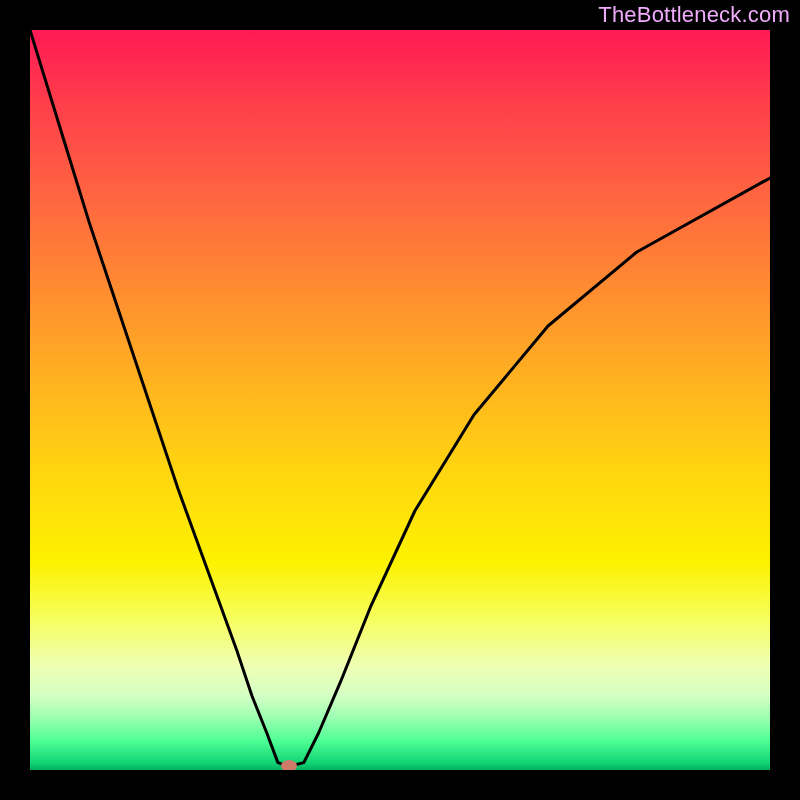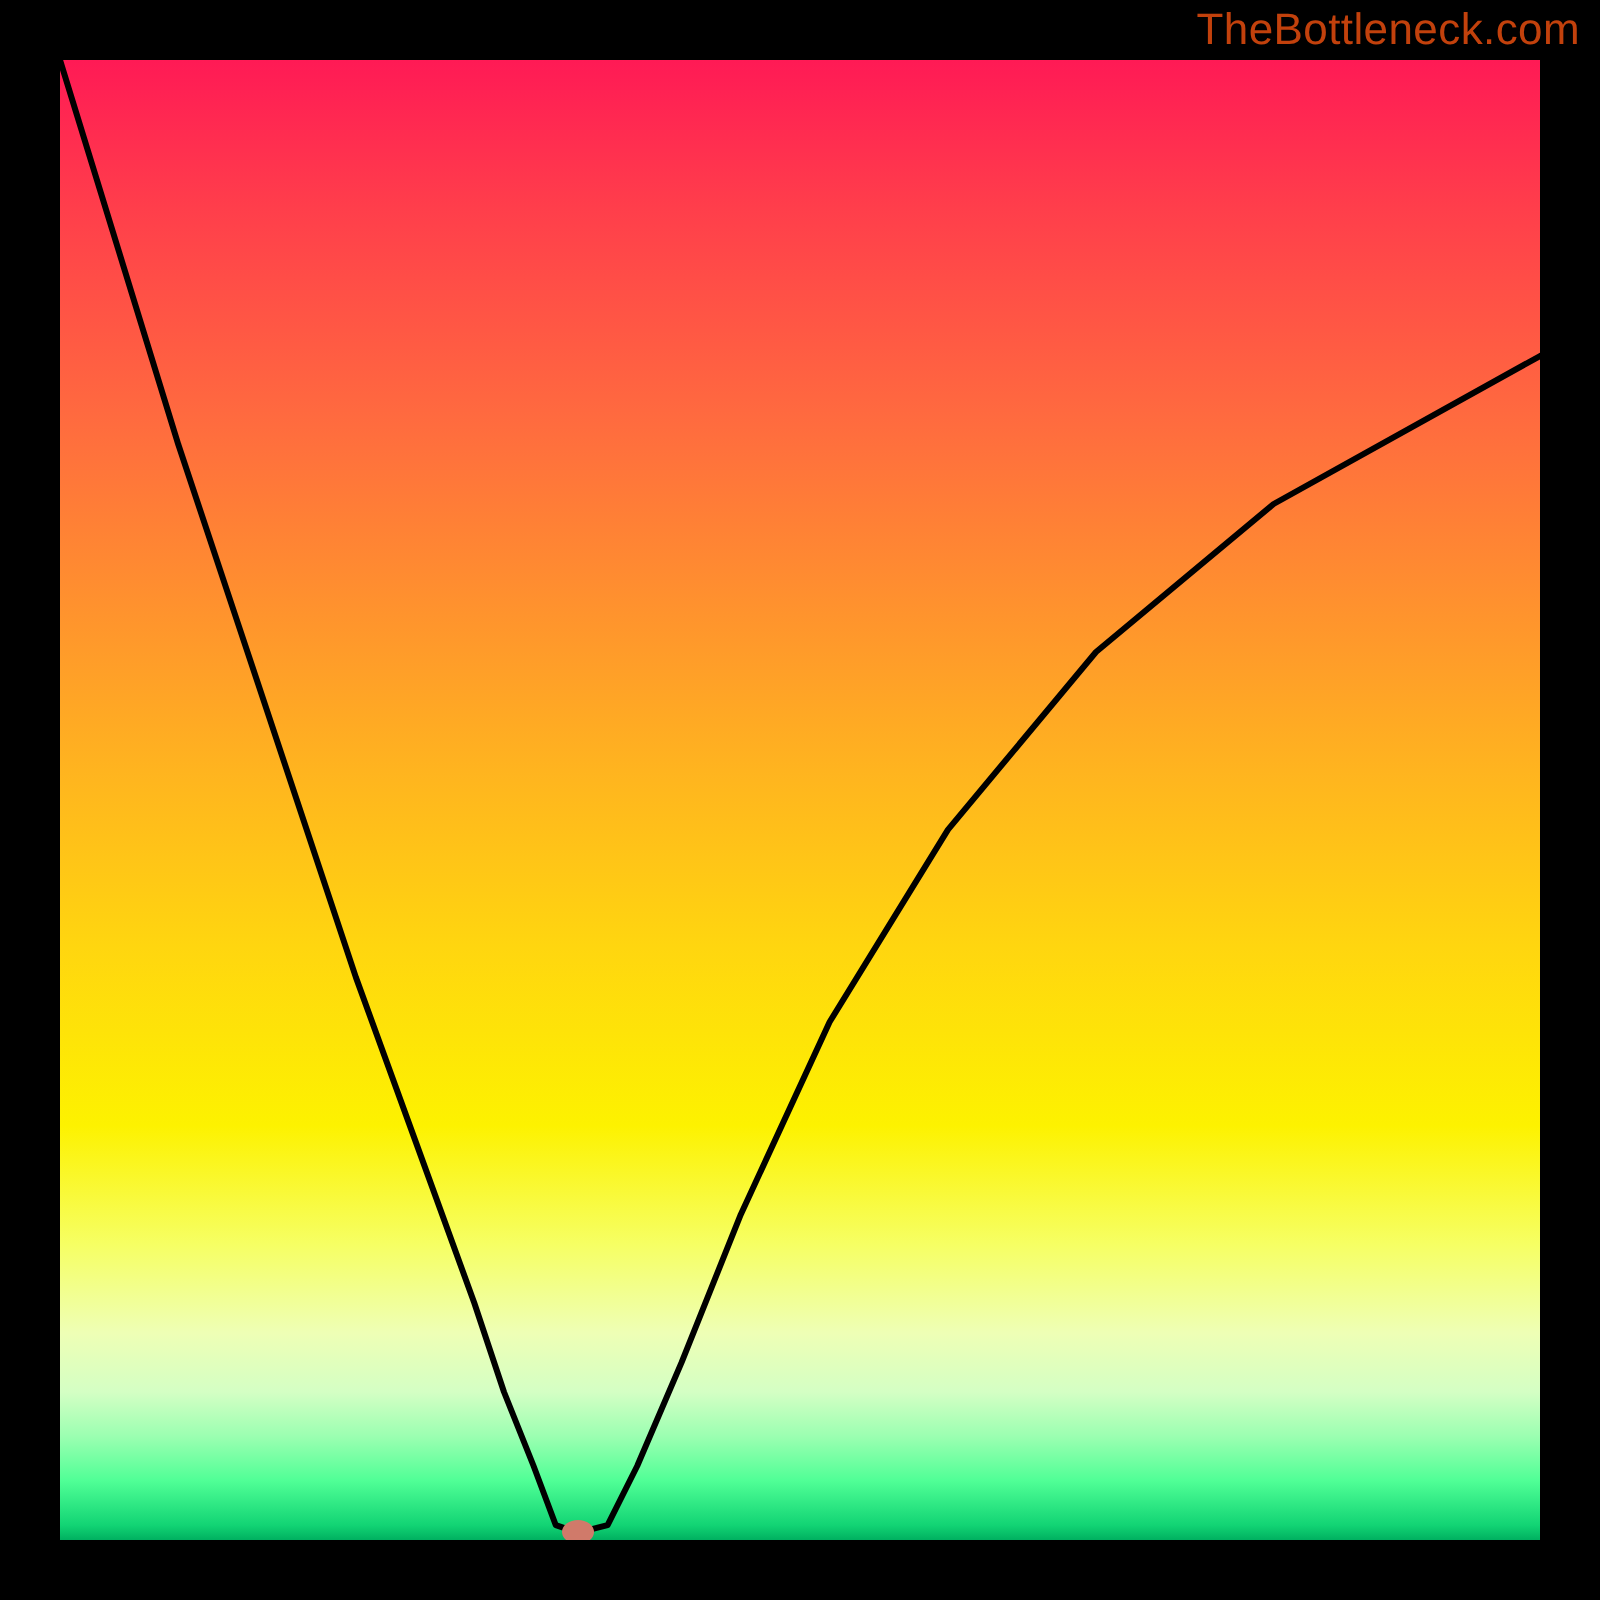--- a/index.html
+++ b/index.html
@@ -14,21 +14,21 @@
   .frame {
     position: relative;
     width: 800px;
     height: 800px;
     background: #000;
   }
   .watermark {
     position: absolute;
     top: 2px;
     right: 10px;
-    color: #c2410c;
+    color: #f0abfc;
     font-size: 22px;
     font-weight: 500;
     letter-spacing: 0.2px;
     user-select: none;
   }
   .plot-area {
     position: absolute;
     left: 30px;
     top: 30px;
     width: 740px;

